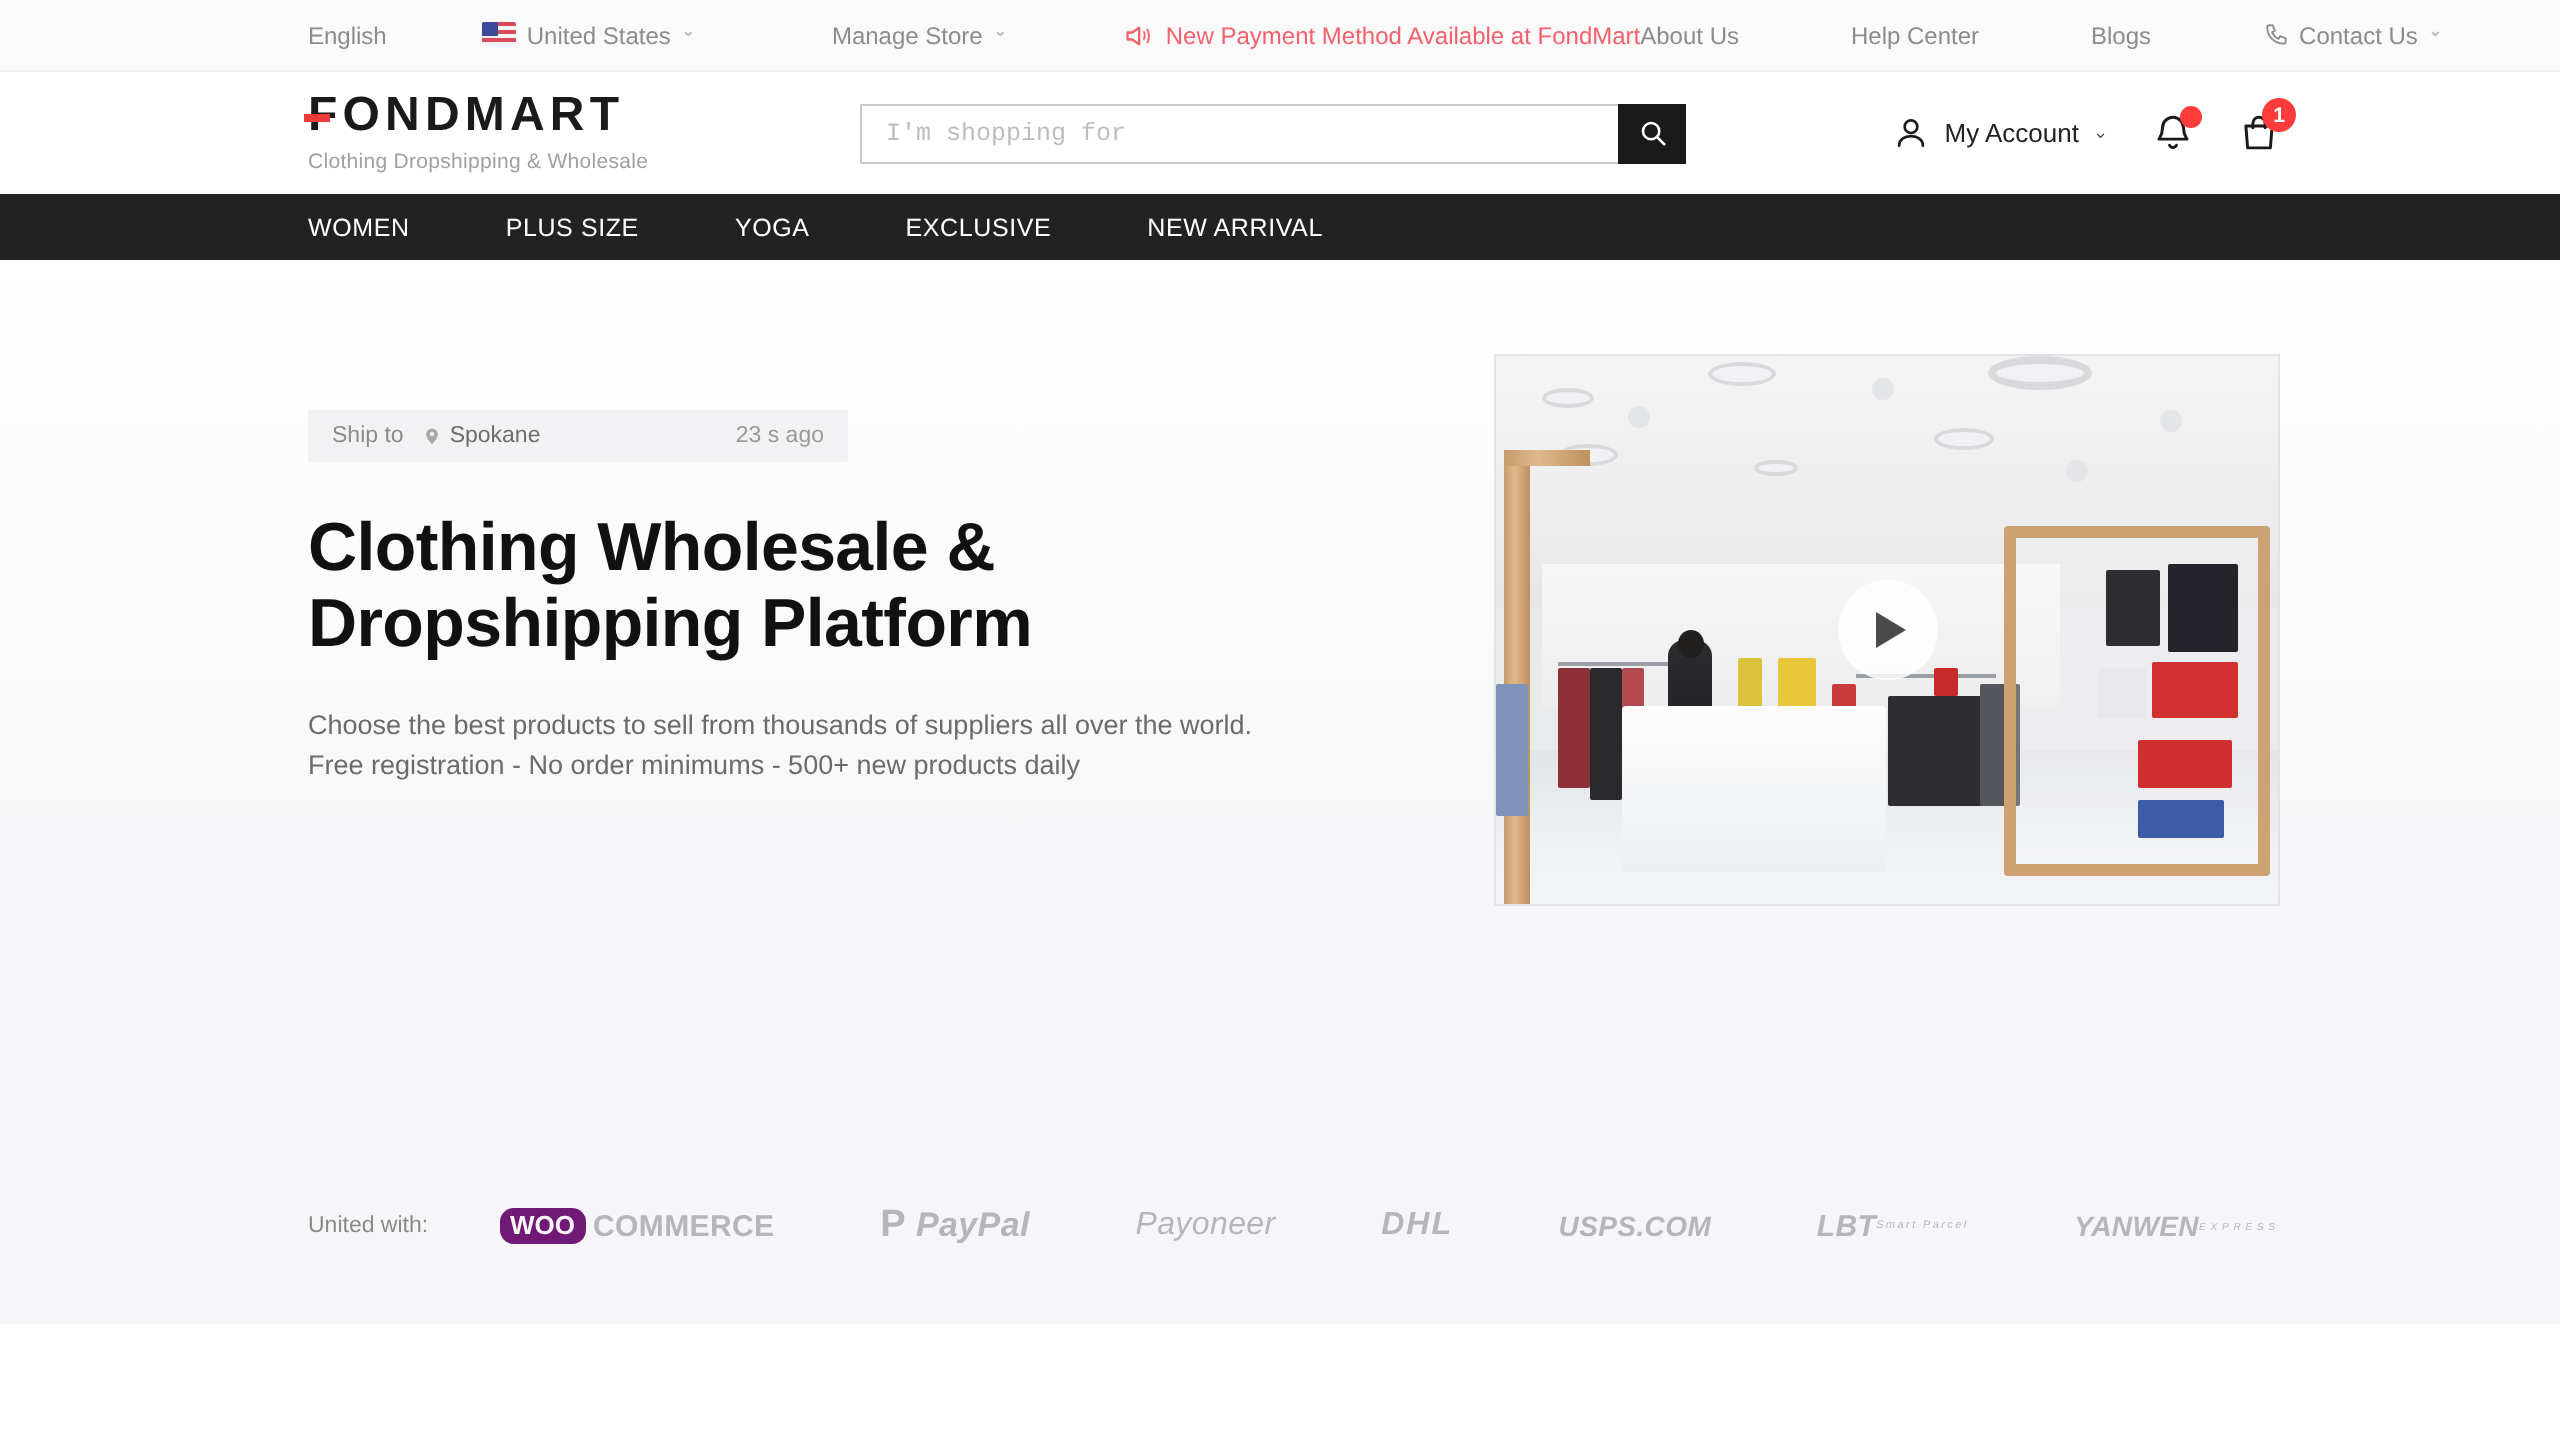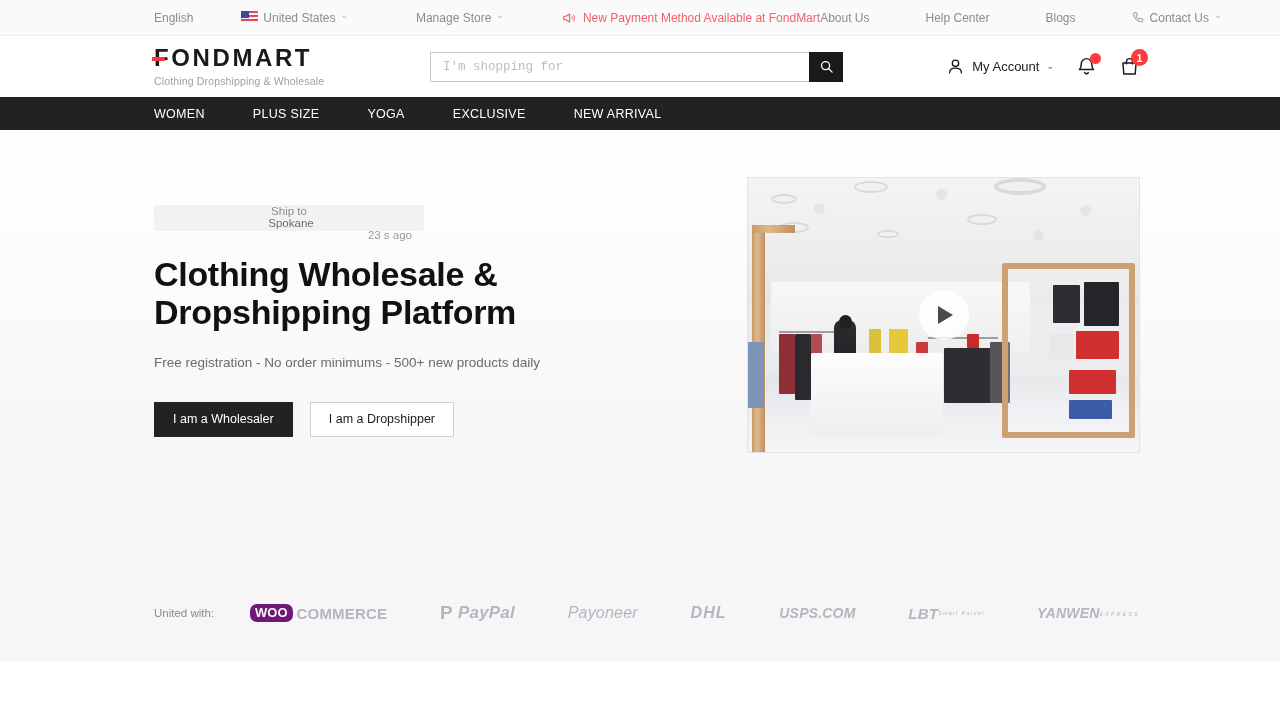--- a/index.html
+++ b/index.html
@@ -129,21 +129,21 @@
     background: linear-gradient(180deg,#ffffff 0%, #fcfcfd 28%, #f7f7f9 68%, #f6f6f8 100%);
     position: relative;
     padding: 0 140px 0 154px;
     display: flex;
   }
   .hero-left { width: 560px; padding-top: 75px; }
   .shipto {
     display: flex; align-items: center;
     width: 270px; height: 26px; background: #f2f2f4;
     padding: 0 12px; font-size: 11.5px; color: #8c8c8c;
-    border-radius: 1px; cursor: pointer; flex-direction: column;
+    border-radius: 1px; cursor: pointer;
   }
   .shipto .city { color: #6d6d6d; margin-left: 4px; }
   .shipto .ago { margin-left: auto; color: #9a9a9a; }
   .hero-h1 {
     margin-top: 24px;
     font-size: 34px; font-weight: bold; color: #111;
     line-height: 1.13; letter-spacing: -0.3px; max-width: 480px;
   }
   .hero-p {
     margin-top: 21px; font-size: 13.5px; color: #6b6b6b; line-height: 1.48;
@@ -362,27 +362,24 @@
       <span class="city">Spokane</span>
       <span class="ago">23 s ago</span>
     </div>
 
     <h1 class="hero-h1">
       <span>Clothing Wholesale &amp;</span><br>
       <span>Dropshipping Platform</span>
     </h1>
 
     <div class="hero-p">
+      <div>Choose the best products to sell from thousands of suppliers all over the world.</div>
       <div>Free registration - No order minimums - 500+ new products daily</div>
     </div>
 
-    <div class="hero-btns">
-      <div class="btn btn-dark">I am a Wholesaler</div>
-      <div class="btn btn-light">I am a Dropshipper</div>
-    </div>
   </div>
 
   <div class="hero-right">
     <div class="video">
       <div class="v-ceiling"></div>
       <div class="v-floor"></div>
       <div class="v-wall"></div>
 
       <div class="light" style="left:6%;top:6%;width:26px;height:10px;"></div>
       <div class="light" style="left:27%;top:1%;width:34px;height:12px;"></div>

